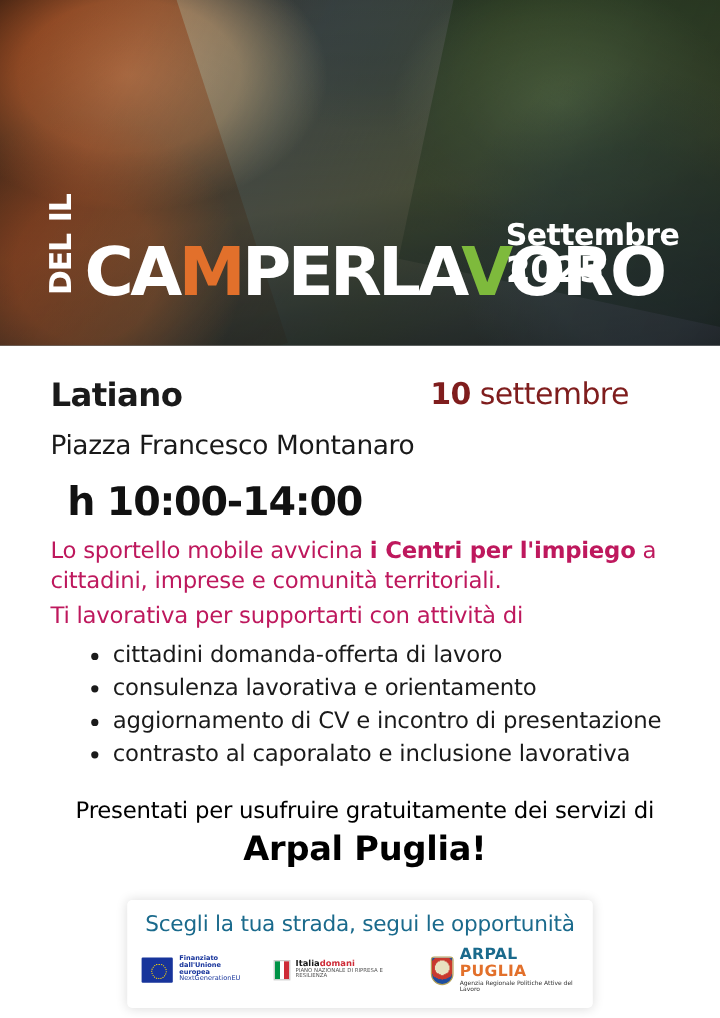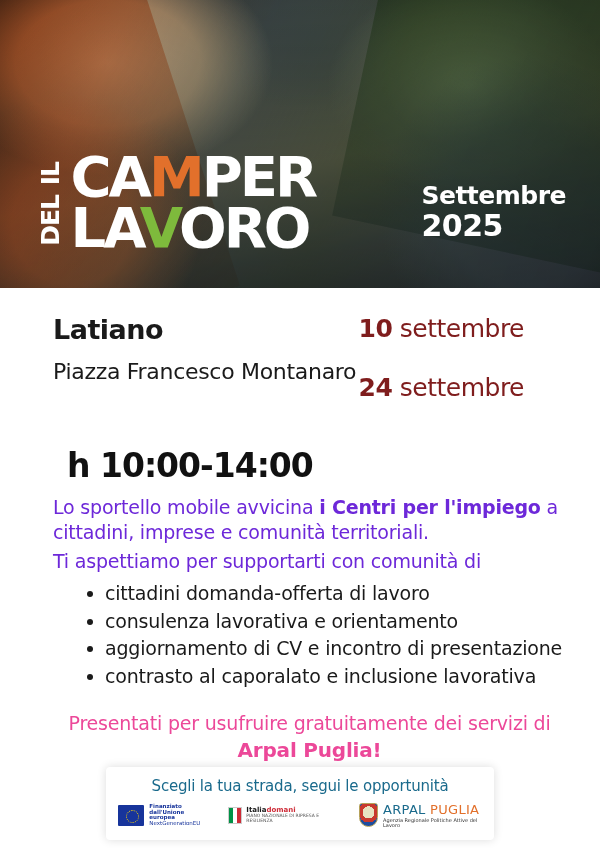--- a/index.html
+++ b/index.html
@@ -88,21 +88,21 @@
     font-family: "DejaVu Sans", sans-serif;
     font-weight: bold;
     font-size: 25px;
     line-height: .9;
     color: #ffffff;
     letter-spacing: -1px;
     writing-mode: vertical-rl;
     transform: rotate(180deg);
     text-align: right;
   }
-  .big-words { display: flex; flex-direction: column; }
+  .big-words { display: flex; flex-direction: row; }
   .camper, .lavoro {
     font-family: "DejaVu Sans", sans-serif;
     font-weight: bold;
     font-size: 56px;
     line-height: .92;
     letter-spacing: -3px;
     color: #ffffff;
     white-space: nowrap;
   }
   .camper .c1 { color: #e2702b; }
@@ -114,21 +114,21 @@
     color: #ffffff;
     font-weight: bold;
   }
   .date-hero .m { font-size: 25px; line-height: 1.1; letter-spacing: -.5px; }
   .date-hero .y { font-size: 30px; line-height: 1.1; letter-spacing: -.5px; }
 
   
   .body-area {
     position: relative;
     flex: 1;
-    padding: 26px 34px 0 53px;
+    padding: 26px 34px 0 42px;
   }
   .row-top { display: flex; justify-content: space-between; align-items: flex-start; }
   .city {
     font-size: 27px;
     font-weight: bold;
     color: #1a1a1a;
     letter-spacing: -.5px;
   }
   .place {
     margin-top: 14px;
@@ -148,21 +148,21 @@
   .date-line b { font-weight: bold; }
   .hours {
     margin: 14px 0 10px 14px;
     font-size: 33px;
     font-weight: bold;
     color: #111;
     letter-spacing: -1px;
   }
   .para {
     font-size: 19px;
-    color: #6d28d9;
+    color: #be185d;
     line-height: 1.32;
     letter-spacing: -.2px;
   }
   .para b { font-weight: bold; }
   ul.bullets {
     margin: 6px 0 0 34px;
     list-style: none;
   }
   ul.bullets li {
     font-size: 19px;
@@ -177,43 +177,43 @@
     position: absolute;
     left: 0; top: 11px;
     width: 6px; height: 6px;
     border-radius: 50%;
     background: #1a1a1a;
   }
   .closing {
     margin-top: 22px;
     text-align: center;
     font-size: 19px;
-    color: #ec4899;
+    color: #000000;
     letter-spacing: -.2px;
   }
   .closing .brand {
     display: block;
     margin-top: 4px;
-    font-size: 20px;
+    font-size: 28px;
     font-weight: bold;
   }
 
   
   .footer {
     position: absolute;
     left: 106px; bottom: 8px;
     width: 388px;
     background: #ffffff;
     border-radius: 4px;
     box-shadow: 0 0 10px rgba(0,0,0,.14);
     padding: 10px 12px 12px 12px;
     text-align: center;
   }
   .footer-claim {
-    font-size: 15px;
+    font-size: 18px;
     color: #1a6a8c;
     letter-spacing: -.2px;
     margin-bottom: 8px;
   }
   .logo-row {
     display: flex;
     align-items: center;
     justify-content: center;
     gap: 24px;
   }
@@ -247,21 +247,21 @@
   .it-text .t1 i { color: #ce2b37; font-style: normal; }
   .it-text .t2 { font-size: 4.5px; color: #555; }
   .logo-arpal { display: flex; align-items: center; gap: 5px; }
   .arpal-seal {
     width: 22px; height: 24px;
     background: radial-gradient(circle at 50% 38%, #e8e2c0 0 6px, #c8392e 6px 10px, #1d4d9f 10px 12px);
     border-radius: 3px 3px 10px 10px;
     border: 1px solid #b5a25a;
   }
   .arpal-text { text-align: left; line-height: 1.05; }
-  .arpal-text .t1 { font-size: 13px; font-weight: normal; color: #1a6a8c; letter-spacing: .3px; }
+  .arpal-text .t1 { font-size: 13px; font-weight: bold; color: #1a6a8c; letter-spacing: .3px; }
   .arpal-text .t1 i { color: #e2702b; font-style: normal; }
   .arpal-text .t2 { font-size: 5px; color: #333; margin-top: 1px; }
 </style>
 </head>
 <body>
 
 <div class="poster">
 
   <div class="hero">
     <div class="hero-photo"></div>
@@ -288,28 +288,27 @@
 
   <div class="body-area">
 
     <div class="row-top">
       <div>
         <div class="city">Latiano</div>
         <div class="place">Piazza Francesco Montanaro</div>
       </div>
       <div class="dates">
         <div class="date-line"><b>10</b> <span>settembre</span></div>
-        <div class="date-line"><b>24</b> <span>settembre</span></div>
       </div>
     </div>
 
     <div class="hours">h 10:00-14:00</div>
 
     <div class="para"><span>Lo sportello mobile avvicina </span><b>i Centri per l'impiego</b><span> a cittadini, imprese e comunità territoriali.</span></div>
-    <div class="para" style="margin-top:4px;">Ti aspettiamo per supportarti con comunità di</div>
+    <div class="para" style="margin-top:4px;">Ti lavorativa per supportarti con attività di</div>
 
     <ul class="bullets">
       <li>cittadini domanda-offerta di lavoro</li>
       <li>consulenza lavorativa e orientamento</li>
       <li>aggiornamento di CV e incontro di presentazione</li>
       <li>contrasto al caporalato e inclusione lavorativa</li>
     </ul>
 
     <div class="closing">
       <span>Presentati per usufruire gratuitamente dei servizi di</span>

